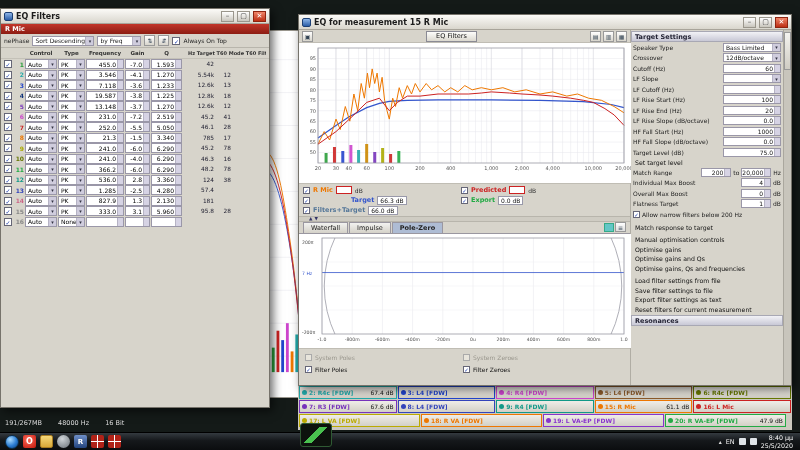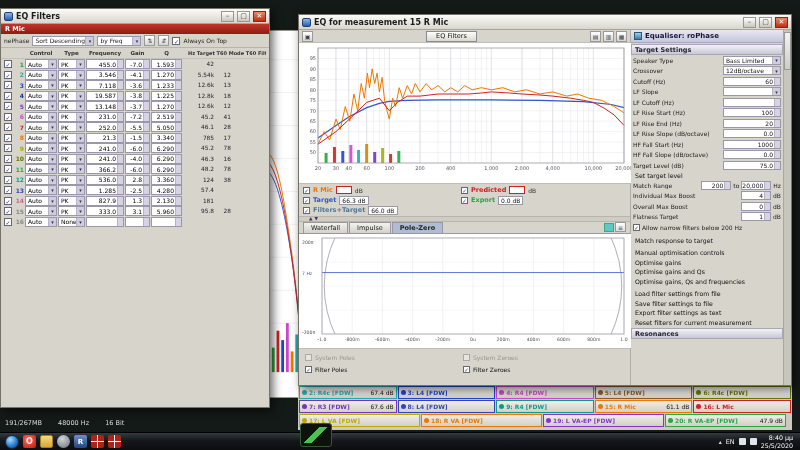--- a/index.html
+++ b/index.html
@@ -370,21 +370,21 @@
               <span class="litem">
                 <span class="lchk">✓</span>
                 <span class="llbl" style="color: rgb(204, 34, 34);">Predicted</span>
                 <span class="lctl"></span>
                 <span class="lunit">dB</span>
               </span>
             </div>
             <div class="lrow">
               <span class="litem">
                 <span class="lchk">✓</span>
-                <span class="llbl" style="color: rgb(51, 85, 204);">Target</span>
+                <span class="llbl" style="color: rgb(51, 85, 204); margin-left: 38px;">Target</span>
                 <span class="lval">66.3 dB</span>
               </span>
               <span class="litem">
                 <span class="lchk">✓</span>
                 <span class="llbl" style="color: rgb(34, 170, 68);">Export</span>
                 <span class="lval">0.0 dB</span>
               </span>
             </div>
             <div class="lrow">
               <span class="litem">
@@ -464,24 +464,20 @@
                 <span class="chklbl">Filter Poles</span>
               </span>
               <span class="pzlitem">
                 <span class="lchk">✓</span>
                 <span class="chklbl">Filter Zeroes</span>
               </span>
             </div>
           </div>
       </div>
       <div class="panel-col">
-        <div class="panel-header">
-          <span class="ph-icon"></span>
-          <span>Equaliser: roPhase</span>
-        </div>
         <div class="sec-head">
           <span>Target Settings</span>
         </div>
         <div id="panelFields">
             <div class="field">
               <span class="flbl">Speaker Type</span>
               <span class="fctl sel">Bass Limited</span>
             </div>
             <div class="field">
               <span class="flbl">Crossover</span>

